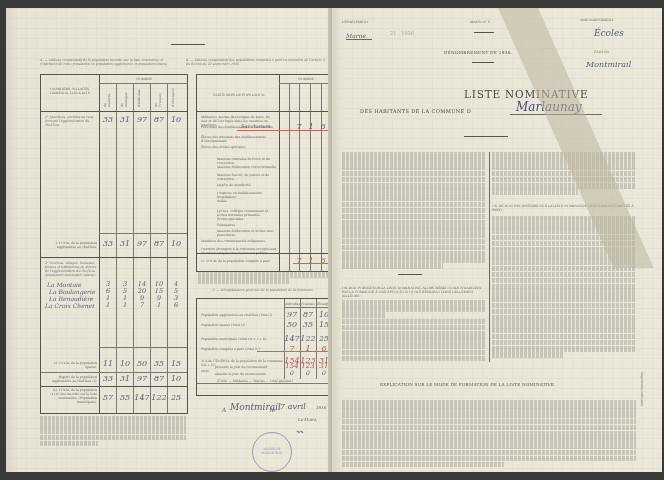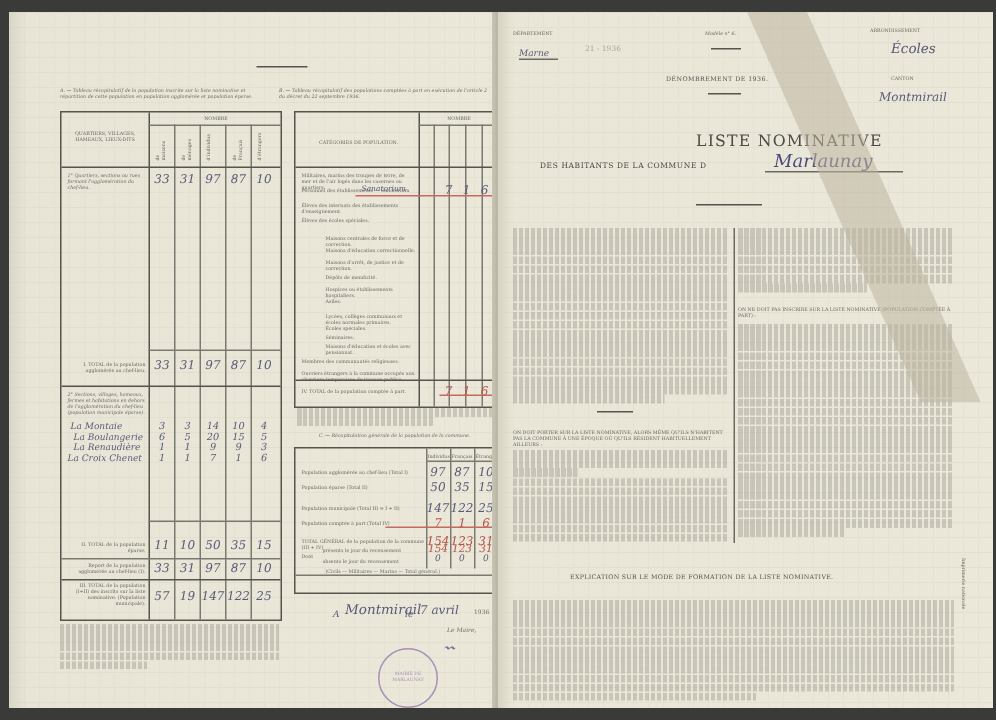--- a/index.html
+++ b/index.html
@@ -113,21 +113,21 @@
       <div class="abs tiny" style="left:4px;top:300px;width:52px;text-align:right;">Report de la population agglomérée au chef-lieu (I).</div>
       <div class="num hand" style="left:58px;top:299px;">33</div>
       <div class="num hand" style="left:75px;top:299px;">31</div>
       <div class="num hand" style="left:92px;top:299px;">97</div>
       <div class="num hand" style="left:109px;top:299px;">87</div>
       <div class="num hand" style="left:126px;top:299px;">10</div>
       <div class="hline" style="left:0;top:311px;width:146px;background:#55554e;"></div>
 
       <div class="abs tiny" style="left:4px;top:313px;width:52px;text-align:right;">III. TOTAL de la population (I+II) des inscrits sur la liste nominative. (Population municipale).</div>
       <div class="num hand" style="left:58px;top:318px;">57</div>
-      <div class="num hand" style="left:75px;top:318px;">19</div>
+      <div class="num hand" style="left:75px;top:318px;">55</div>
       <div class="num hand" style="left:92px;top:318px;">147</div>
       <div class="num hand" style="left:109px;top:318px;">122</div>
       <div class="num hand" style="left:126px;top:318px;">25</div>
     </div>
 
     <div class="textblock" style="left:34px;top:408px;width:146px;">
       <span></span>
         <span></span>
         <span></span>
         <span></span>

